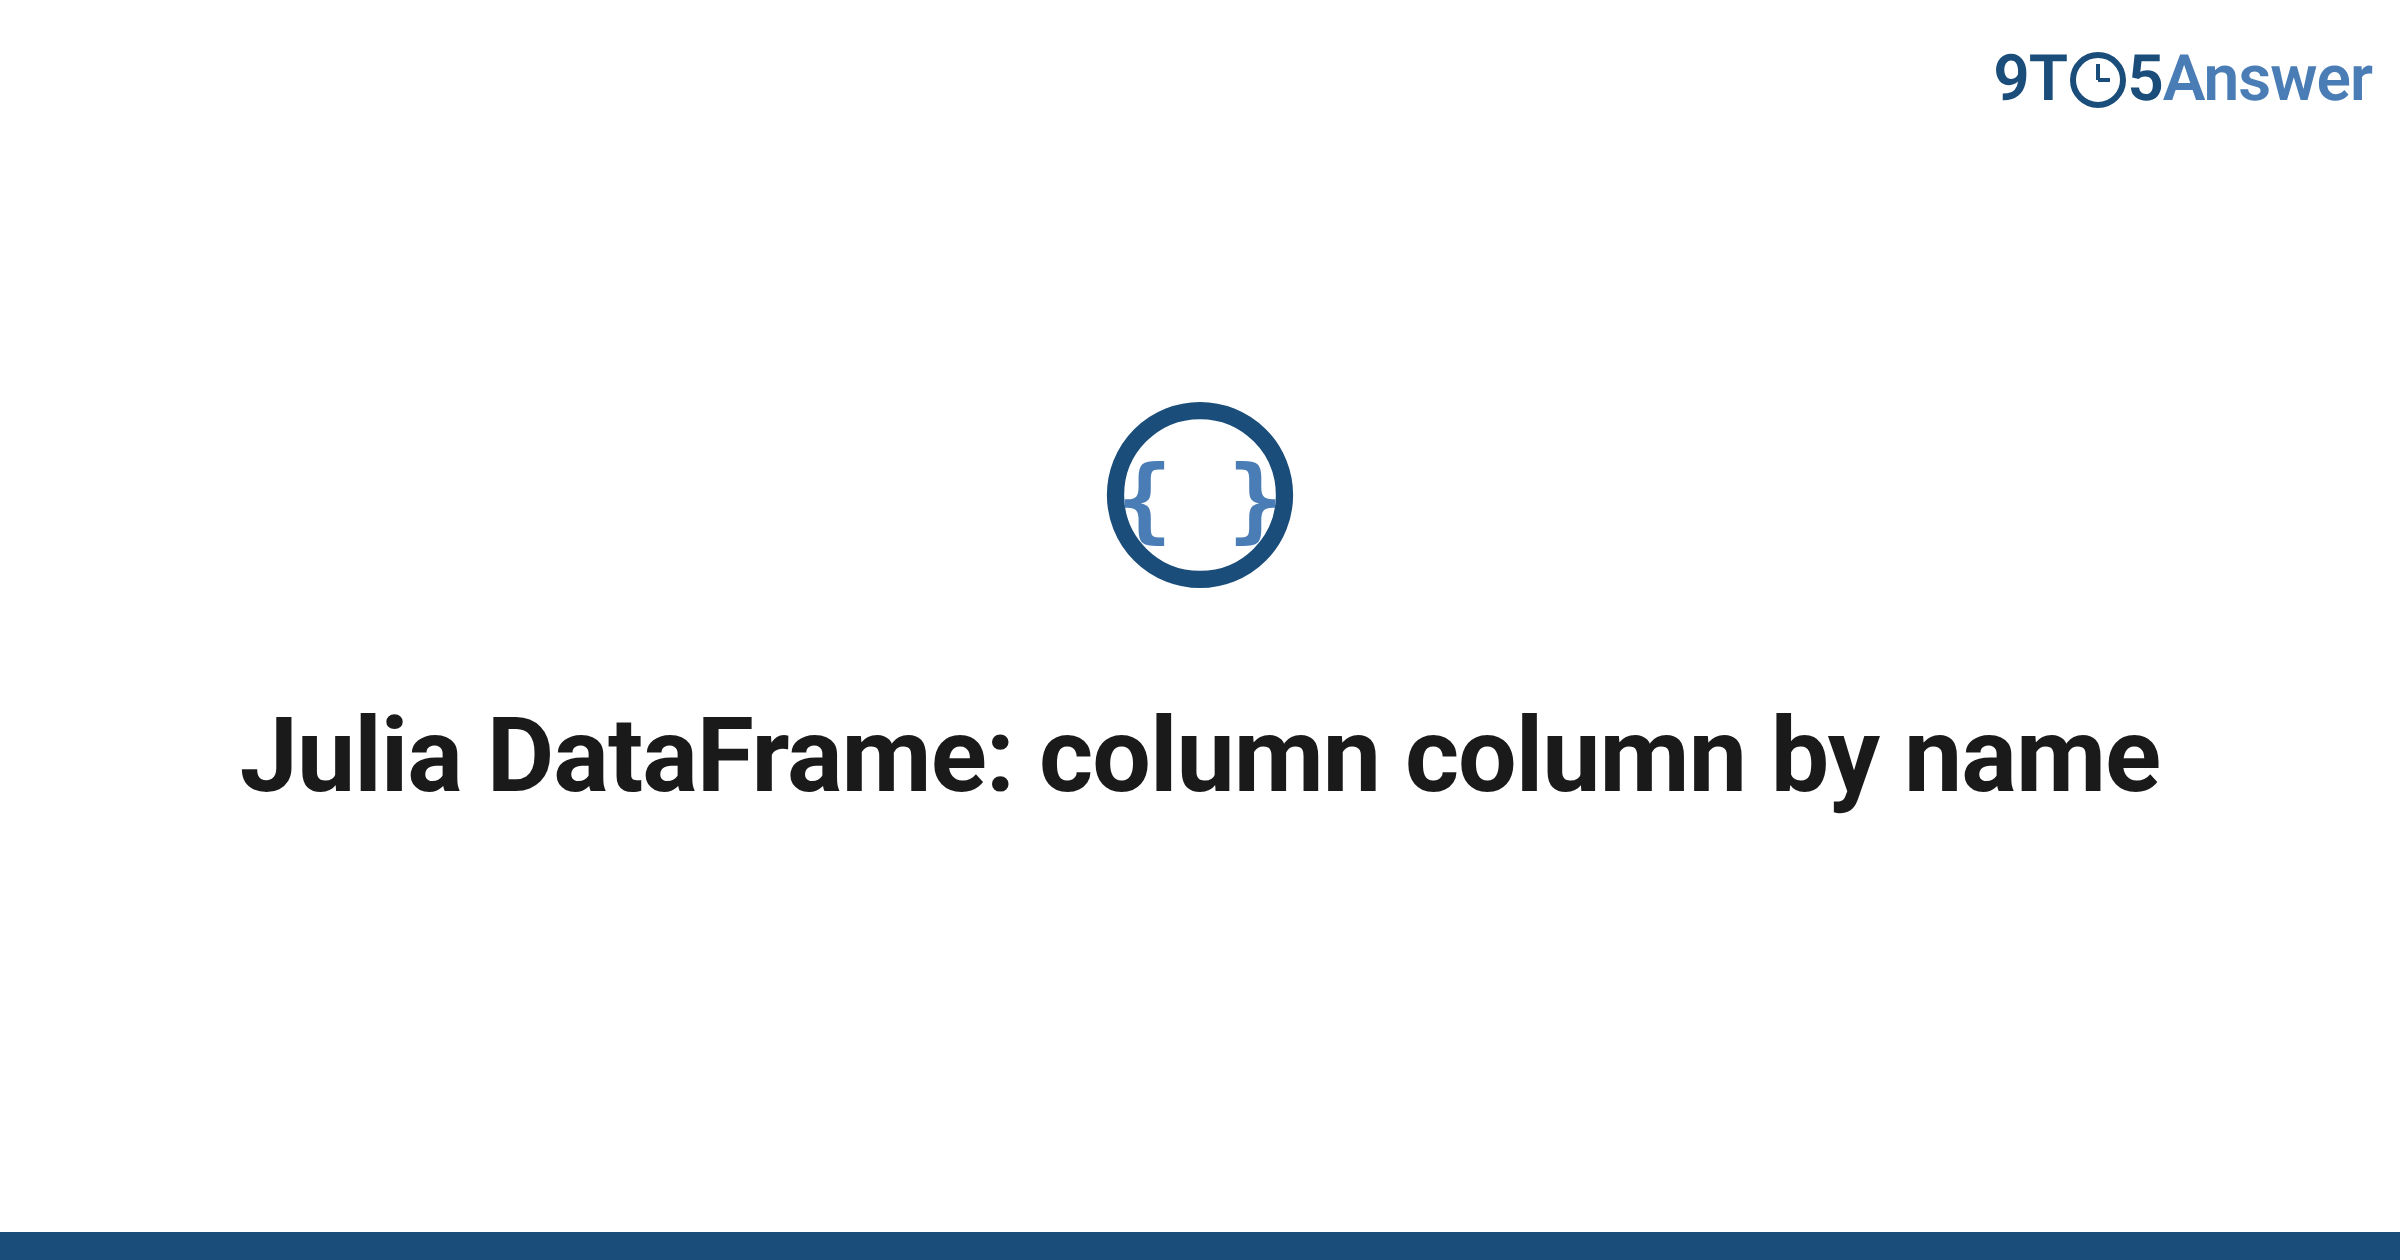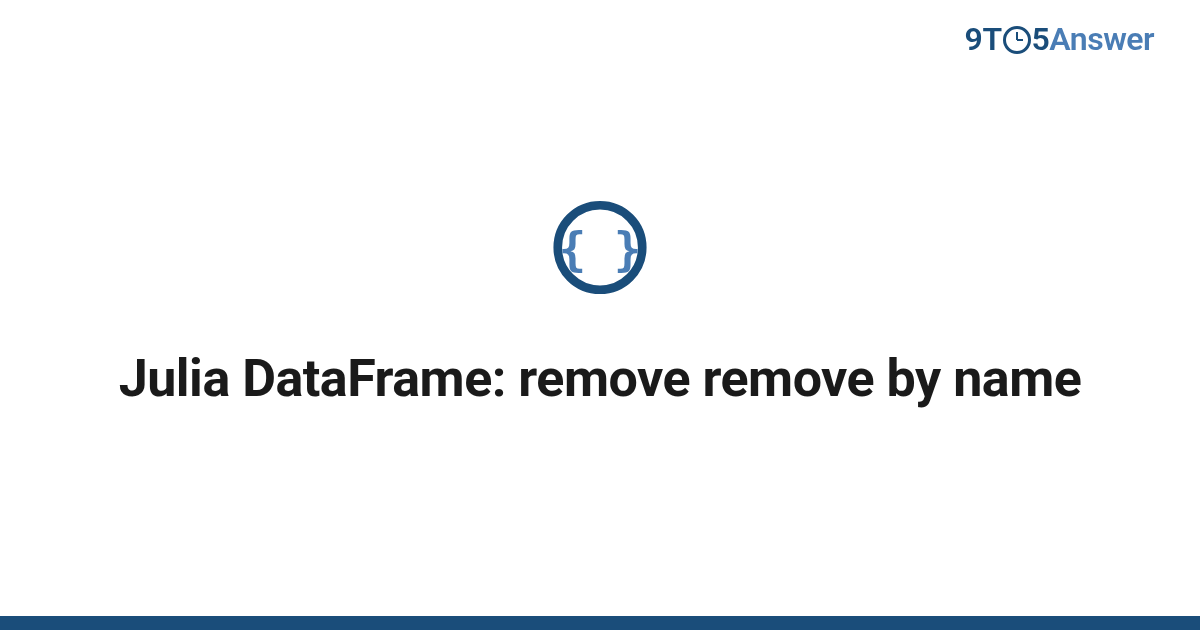--- a/index.html
+++ b/index.html
@@ -11,21 +11,21 @@
       width: 1200px;
       height: 630px;
       font-family: -apple-system, BlinkMacSystemFont, "Segoe UI", Roboto, "Helvetica Neue", Arial, sans-serif;
       background: #ffffff;
       position: relative;
       overflow: hidden;
     }
     .logo-bar {
       position: absolute;
       top: 20px;
-      right: 46px;
+      right: 14px;
       font-size: 32px;
       font-weight: 600;
       letter-spacing: -0.5px;
     }
     .logo-9t {
       color: #1a4d7a;
     }
     .logo-clock {
       display: inline-block;
       width: 28px;
@@ -115,16 +115,16 @@
 
 <div class="logo-bar">
   <span class="logo-9t">9T</span><span class="logo-clock"></span><span class="logo-5">5</span><span class="logo-answer">Answer</span>
 </div>
 
 <div class="main-content">
   <svg class="code-icon" viewBox="0 0 100 100">
     <circle class="code-icon-circle" cx="50" cy="50" r="44"></circle>
     <text class="code-icon-braces" x="50" y="52">{ }</text>
   </svg>
-  <h1 class="title">Julia DataFrame: remove remove by name</h1>
+  <h1 class="title">Julia DataFrame: column column by name</h1>
 </div>
 
 <div class="bottom-bar"></div>
 
 </body></html>

